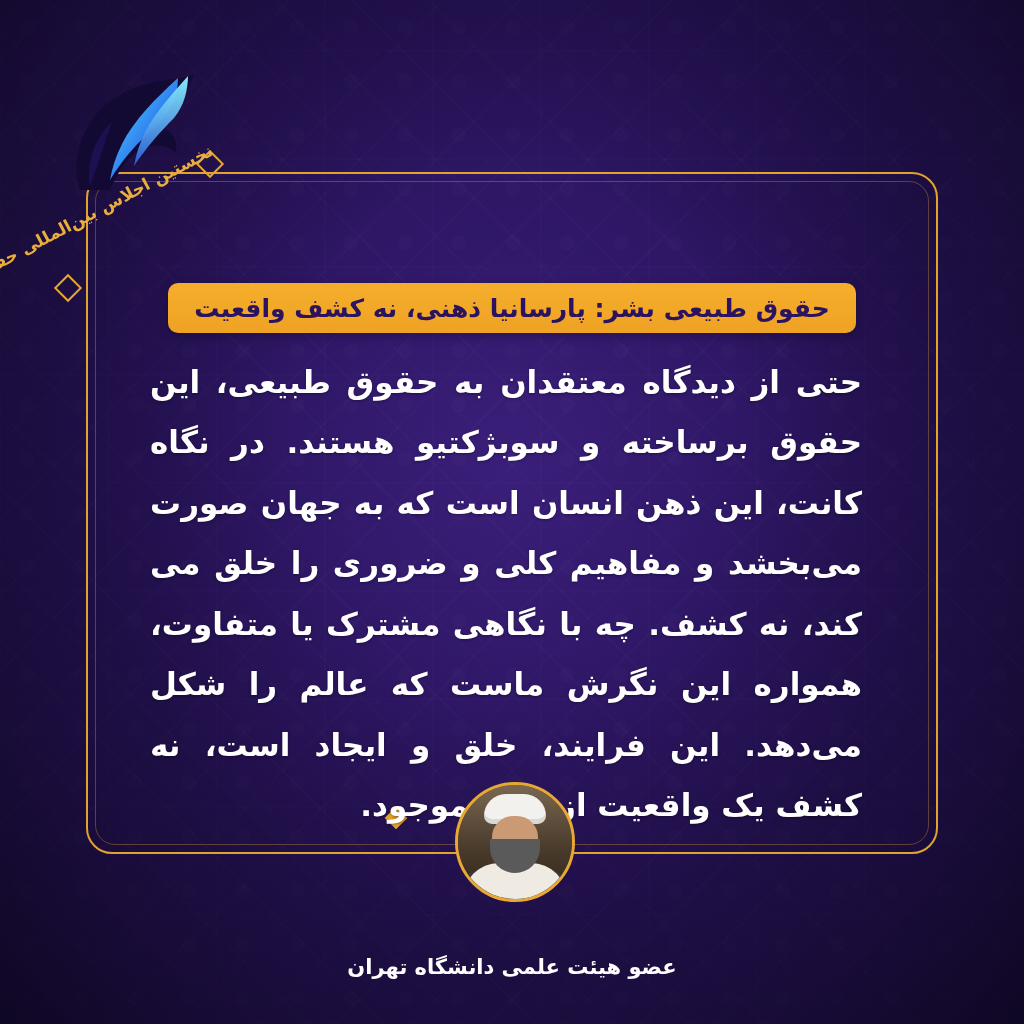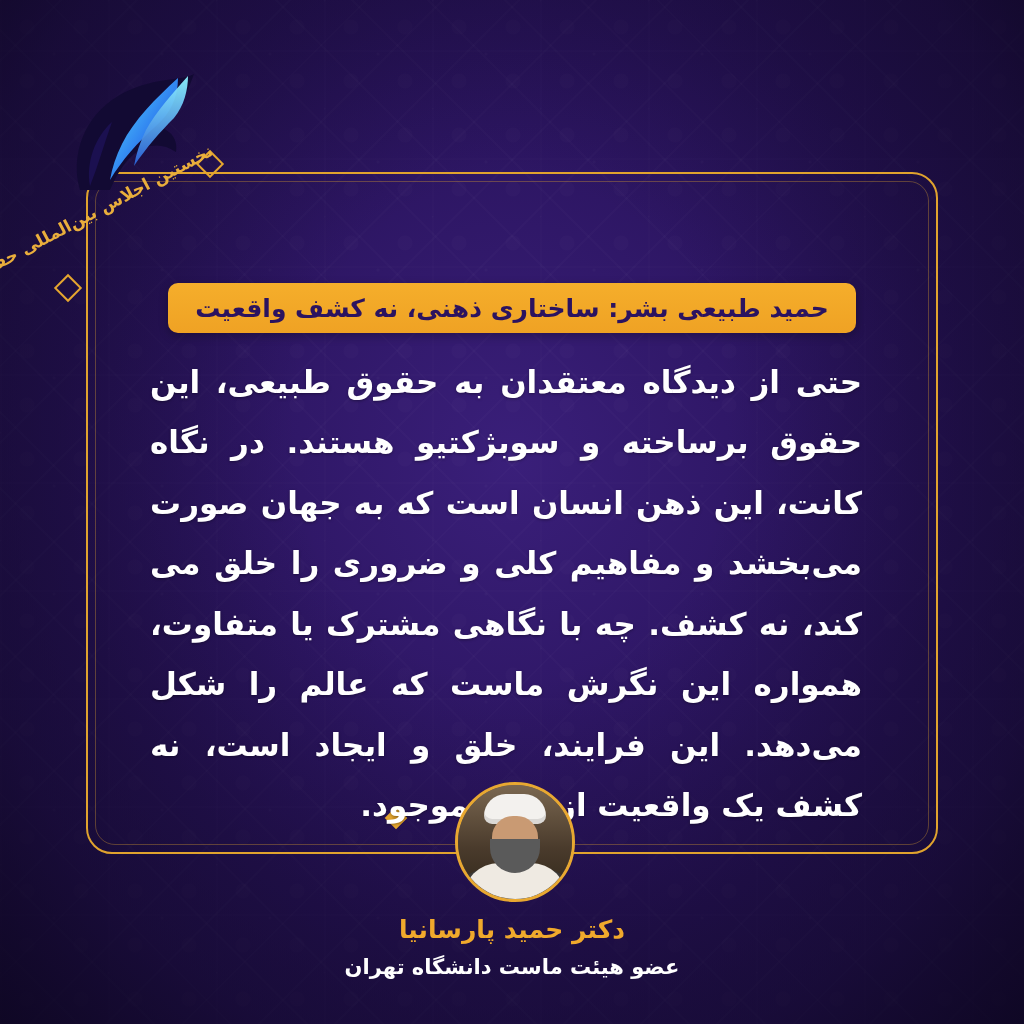--- a/index.html
+++ b/index.html
@@ -264,30 +264,29 @@
       </defs>
       <path d="M20 122 C10 88 24 48 58 28 C92 8 120 14 134 6 C124 34 114 46 96 58 C112 62 118 72 116 84 C102 74 86 76 74 86 C64 94 56 108 50 122 Z" fill="#120a33"></path>
       <path d="M118 10 C96 30 74 52 62 76 C56 88 52 100 50 112 C62 92 78 74 96 58 C110 46 118 30 118 10 Z" fill="url(#featherGrad)"></path>
       <path d="M128 8 C112 26 96 44 86 62 C80 74 76 86 74 98 C86 80 100 64 114 50 C124 38 128 22 128 8 Z" fill="url(#featherGrad2)" opacity="0.95"></path>
       <path d="M30 118 C26 96 34 70 52 54 C44 76 38 98 30 118 Z" fill="#1b1050"></path>
     </svg>
     <div class="logo-text">نخستین اجلاس بین‌المللی حقوق بشر در حیات شرقی</div>
   </div>
 
   <div class="title-bar">
-    <span class="title-text">حمید طبیعی بشر: ساختاری ذهنی، نه کشف واقعیت</span>
+    <span class="title-text">حقوق طبیعی بشر: پارسانیا ذهنی، نه کشف واقعیت</span>
   </div>
 
   <div class="body-text">حتی از دیدگاه معتقدان به حقوق طبیعی، این حقوق برساخته و سوبژکتیو هستند. در نگاه کانت، این ذهن انسان است که به جهان صورت می‌بخشد و مفاهیم کلی و ضروری را خلق می کند، نه کشف. چه با نگاهی مشترک یا متفاوت، همواره این نگرش ماست که عالم را شکل می‌دهد. این فرایند، خلق و ایجاد است، نه کشف یک واقعیت از پیش موجود.</div>
 
   <div class="avatar">
     <div class="av-bg"></div>
     <div class="av-cloak"></div>
     <div class="av-body"></div>
     <div class="av-turban"></div>
     <div class="av-face"></div>
     <div class="av-beard"></div>
   </div>
 
-  <div class="speaker-name">دکتر حمید پارسانیا</div>
-  <div class="speaker-role">عضو هیئت ماست دانشگاه تهران</div>
+  <div class="speaker-role">عضو هیئت علمی دانشگاه تهران</div>
 
 </div>
 
 </body></html>

